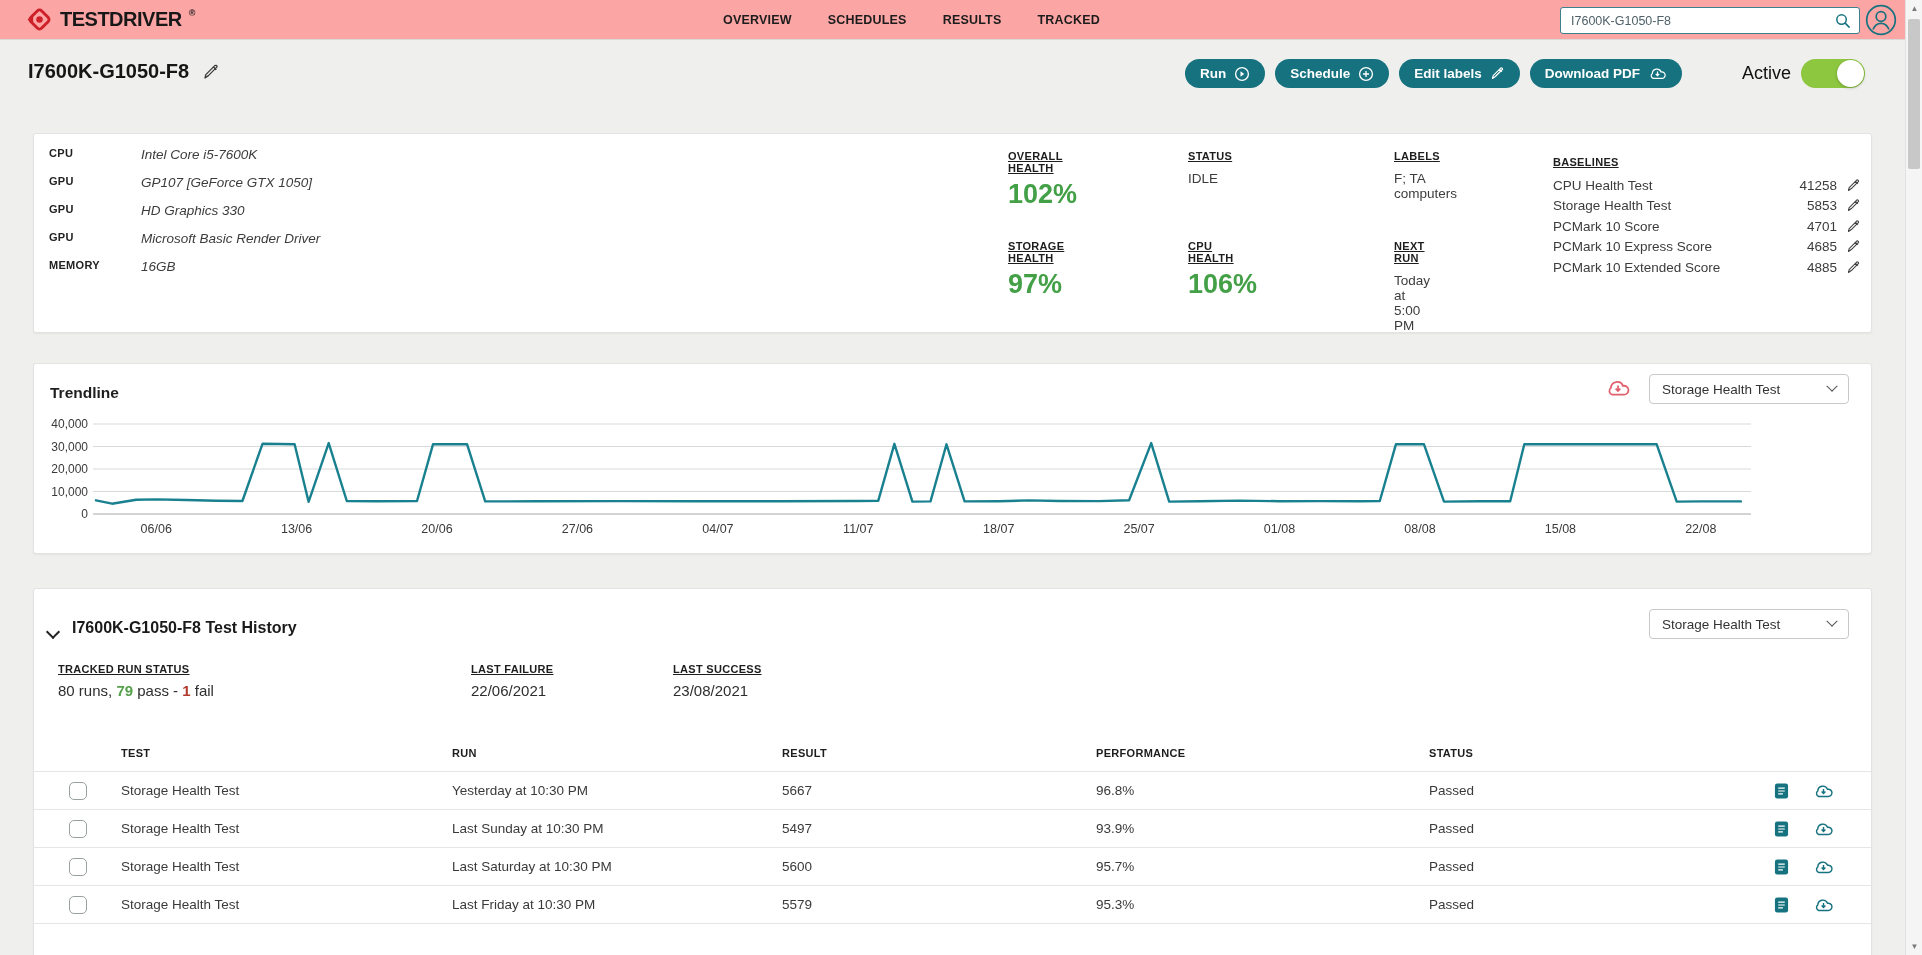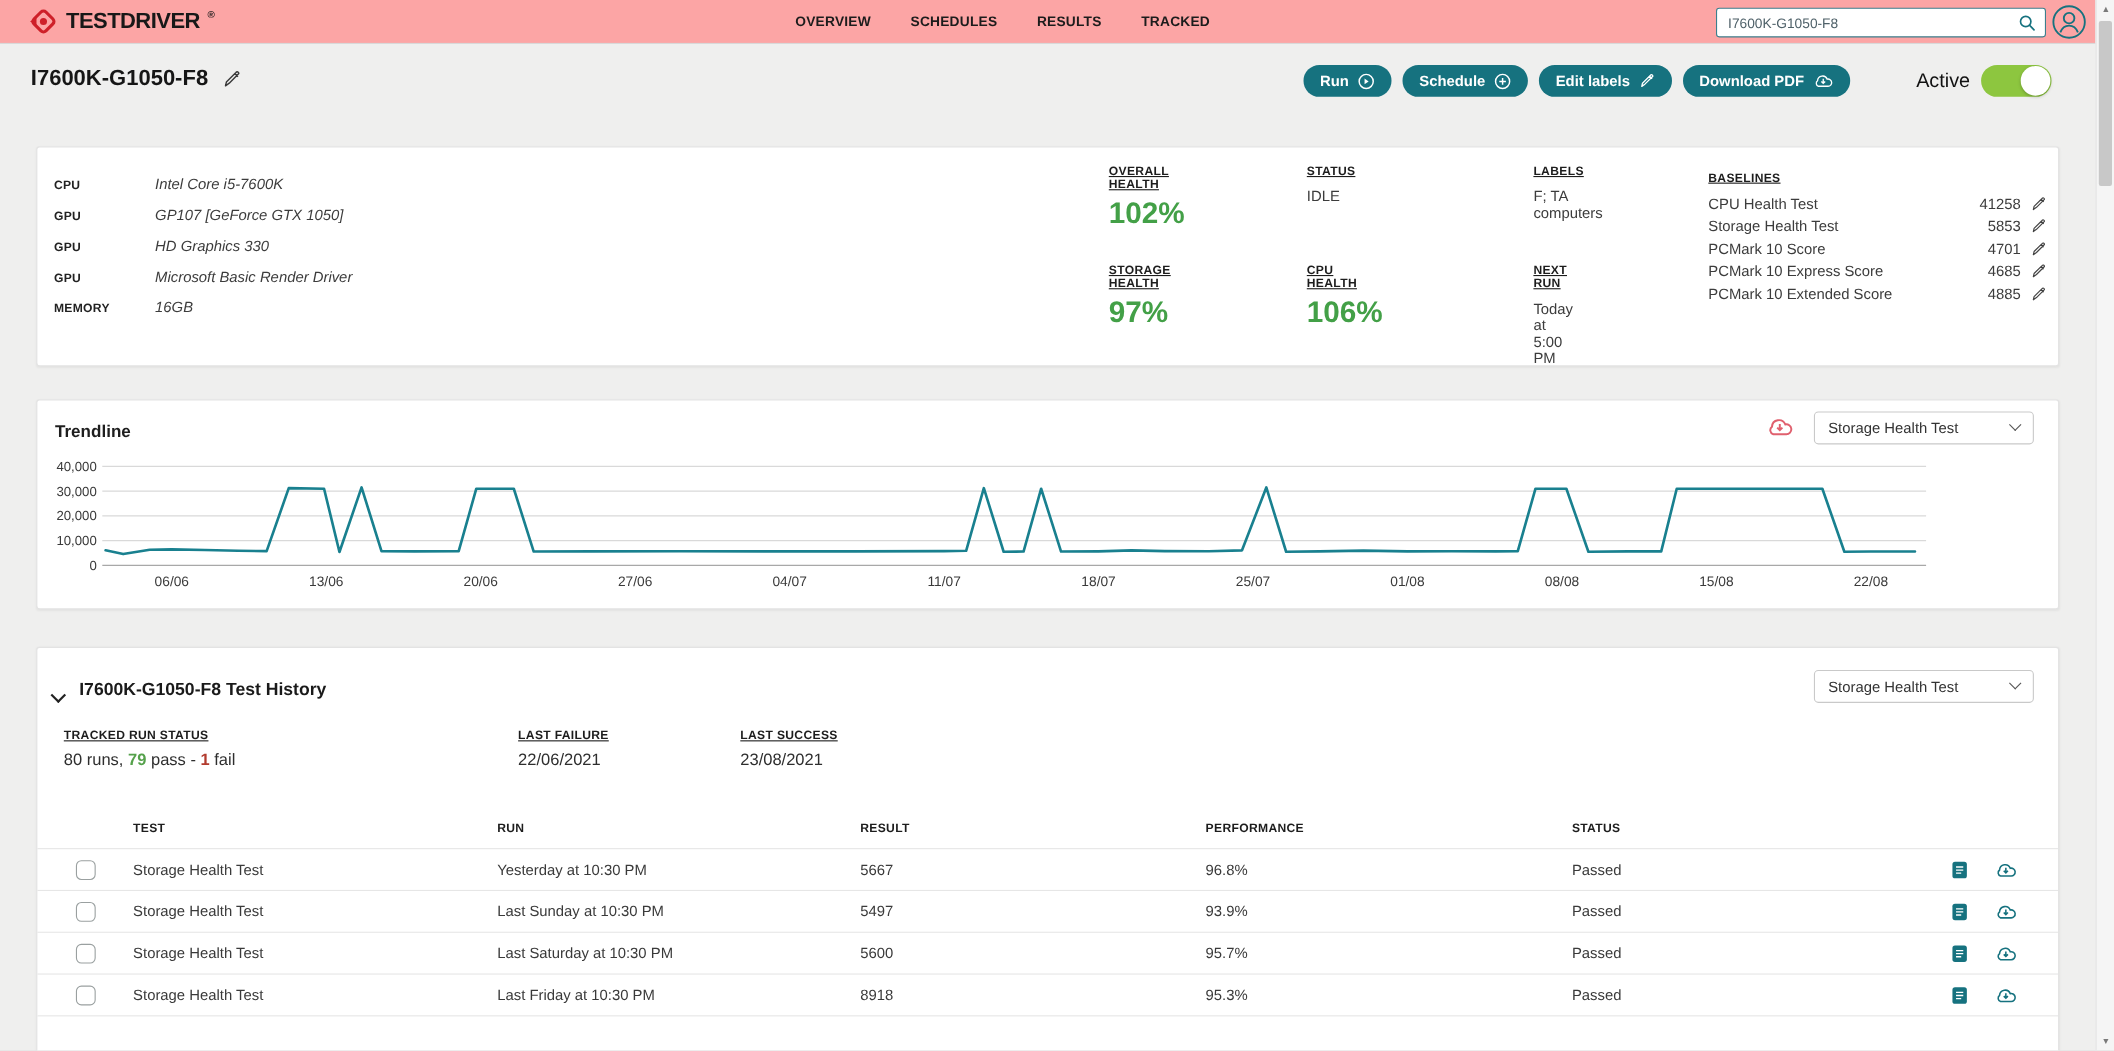--- a/index.html
+++ b/index.html
@@ -38,21 +38,21 @@
   .info-card  { left:33px; top:133px;  width:1839px; height:200px; }
   .trend-card { left:33px; top:363px;  width:1839px; height:191px; }
   .hist-card  { left:33px; top:588px;  width:1839px; height:420px; }
 
   .lbl { font-size:11px; font-weight:700; color:#1d1d1d; letter-spacing:.3px;text-decoration:underline; }
   .val { font-size:13.5px; color:#3c3c3c; margin-top:9px; }
   .big { font-size:27px; font-weight:700; color:#43a047; margin-top:5px; }
 
   
   .specs { position:absolute; left:15px; top:13px; }
-  .spec-row { display:flex; height:28px; align-items:flex-end; }
+  .spec-row { display:flex; height:28px; align-items:flex-start; }
   .spec-label { width:92px; font-size:11px; font-weight:700; color:#222; letter-spacing:.3px; }
   .spec-value { font-size:13.5px; color:#3c3c3c;font-style:italic; }
 
   .hcol { position:absolute; }
   .hblock-top { position:absolute; top:16px; }
   .hblock-bot { position:absolute; top:106px; }
 
   
   .baselines { position:absolute; left:1519px; top:22px; width:308px; }
   .bl-item { display:flex; align-items:center; height:20.5px; font-size:13.5px; color:#3c3c3c; }
@@ -415,21 +415,21 @@
             <svg width="21" height="16" viewBox="0 0 22 16">
               <path d="M6 13.7h10a3.8 3.8 0 10-.8-7.5A5.3 5.3 0 005 7.9a3.3 3.3 0 001 5.8z" fill="none" stroke="currentColor" stroke-width="1.5"></path>
               <path d="M11 5.8v4.6M9 8.6l2 2 2-2" fill="none" stroke="currentColor" stroke-width="1.5"></path>
             </svg>
           </span>
       </div>
       <div class="trow">
         <span class="checkbox"></span>
         <span class="td c-test">Storage Health Test</span>
         <span class="td c-run">Last Friday at 10:30 PM</span>
-        <span class="td c-result">8918</span>
+        <span class="td c-result">5579</span>
         <span class="td c-perf">95.3%</span>
         <span class="td c-status">Passed</span>
         <span class="row-icon i-doc">
             <svg width="15" height="18" viewBox="0 0 16 18">
               <rect x="1" y="1" width="14" height="16" rx="2.5" fill="#16727f"></rect>
               <path d="M4.5 6h7M4.5 9h7M4.5 12h5" stroke="#fff" stroke-width="1.3"></path>
             </svg>
           </span>
         <span class="row-icon i-cloud">
             <svg width="21" height="16" viewBox="0 0 22 16">

